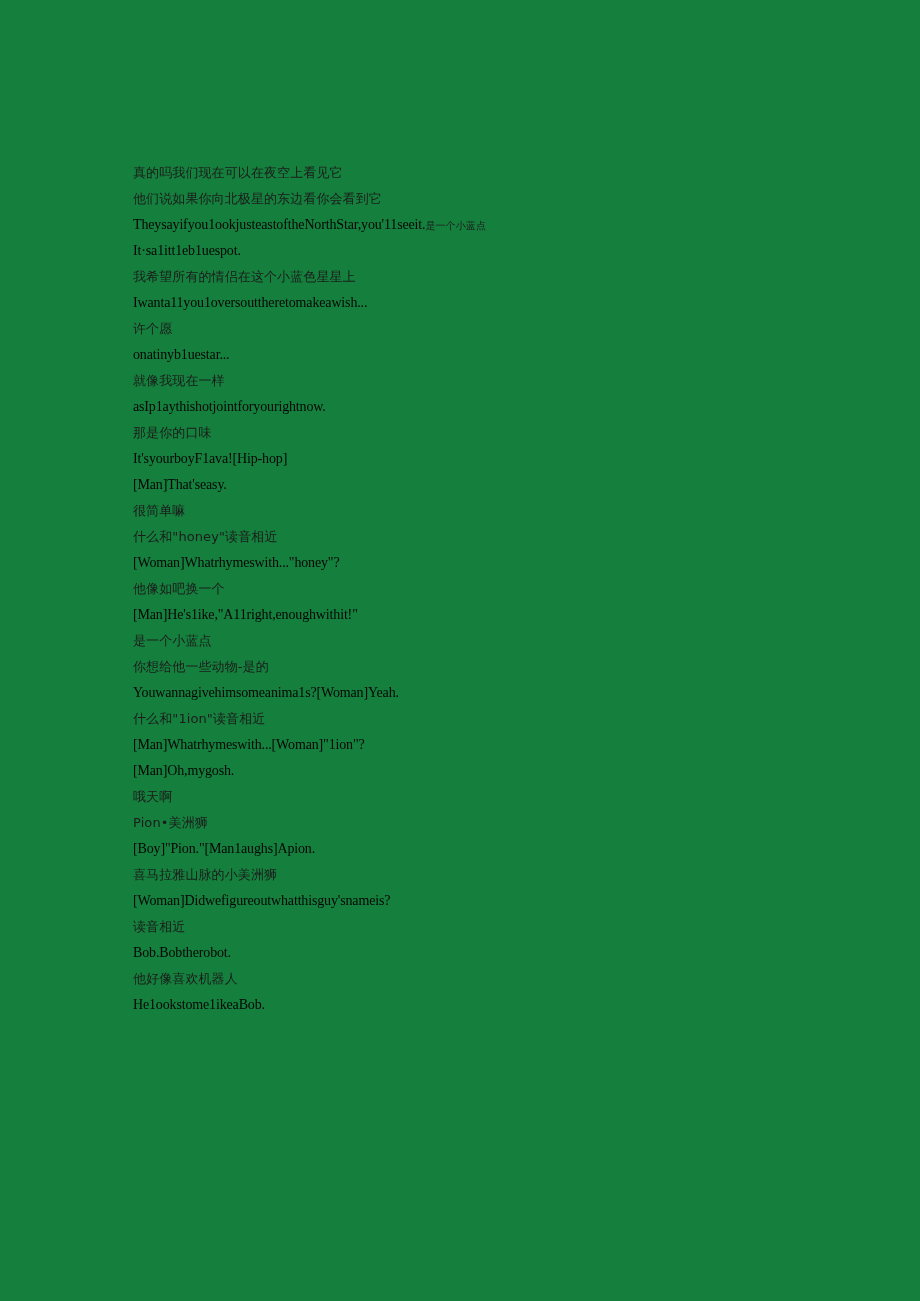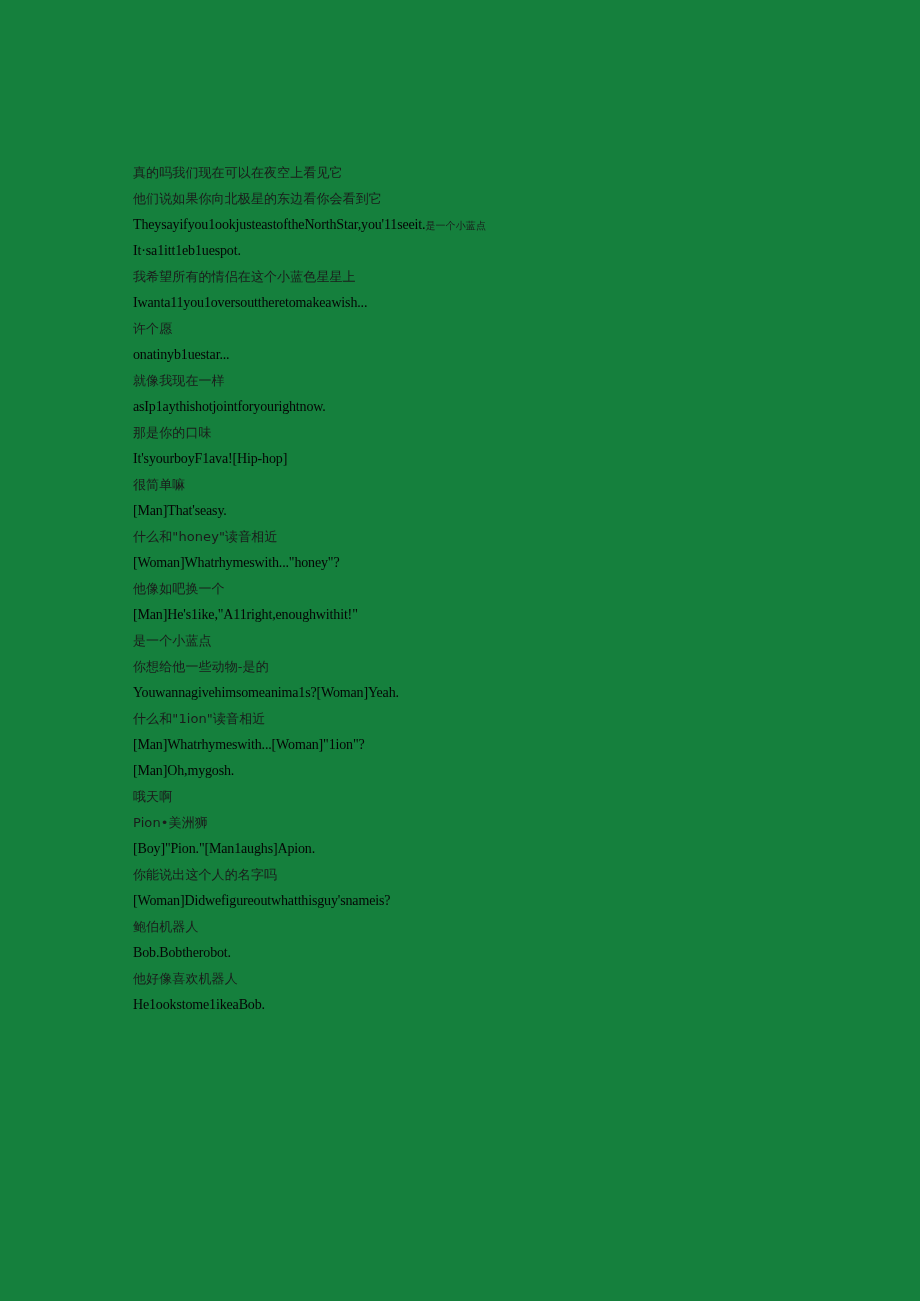--- a/index.html
+++ b/index.html
@@ -98,22 +98,22 @@
       </div>
       <div class="sub-pair">
         <div class="line zh">就像我现在一样</div>
         <div class="line en"><span>asIp1aythishotjointforyourightnow.</span></div>
       </div>
       <div class="sub-pair">
         <div class="line zh">那是你的口味</div>
         <div class="line en"><span>It'syourboyF1ava![Hip-hop]</span></div>
       </div>
       <div class="sub-pair">
+        <div class="line en"><span>[Man]That'seasy.</span></div>
         <div class="line zh">很简单嘛</div>
-        <div class="line en"><span>[Man]That'seasy.</span></div>
       </div>
       <div class="sub-pair">
         <div class="line zh">什么和"honey"读音相近</div>
         <div class="line en"><span>[Woman]Whatrhymeswith..."honey"?</span></div>
       </div>
       <div class="sub-pair">
         <div class="line zh">他像如吧换一个</div>
         <div class="line en"><span>[Man]He's1ike,"A11right,enoughwithit!"</span></div>
       </div>
       <div class="sub-pair">
@@ -129,25 +129,25 @@
       </div>
       <div class="sub-pair">
         <div class="line en"><span>[Man]Oh,mygosh.</span></div>
         <div class="line zh">哦天啊</div>
       </div>
       <div class="sub-pair">
         <div class="line zh">Pion•美洲狮</div>
         <div class="line en"><span>[Boy]"Pion."[Man1aughs]Apion.</span></div>
       </div>
       <div class="sub-pair">
-        <div class="line zh">你能说出这个人的名字吗</div>
+        <div class="line zh">喜马拉雅山脉的小美洲狮</div>
         <div class="line en"><span>[Woman]Didwefigureoutwhatthisguy'snameis?</span></div>
       </div>
       <div class="sub-pair">
-        <div class="line zh">鲍伯机器人</div>
+        <div class="line zh">读音相近</div>
         <div class="line en"><span>Bob.Bobtherobot.</span></div>
       </div>
       <div class="sub-pair">
         <div class="line zh">他好像喜欢机器人</div>
         <div class="line en"><span>He1ookstome1ikeaBob.</span></div>
       </div>
     </div>
 </div>
 
 </body></html>

